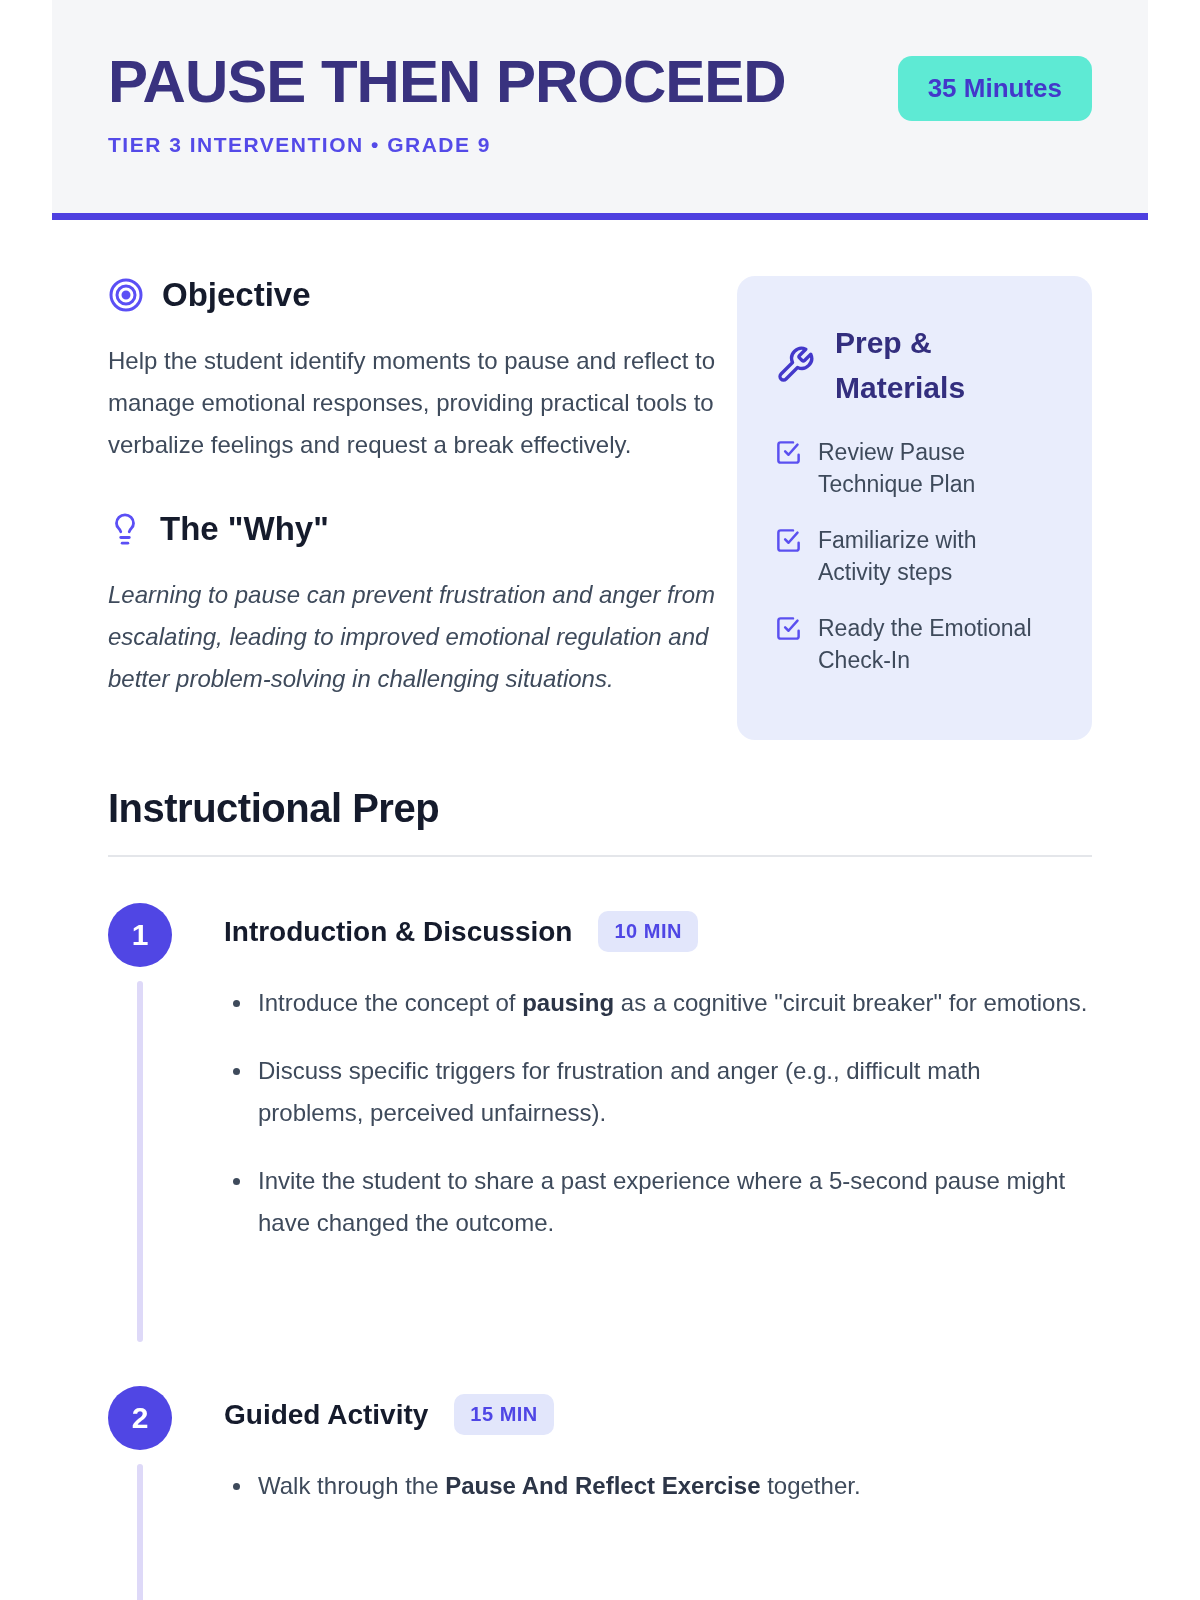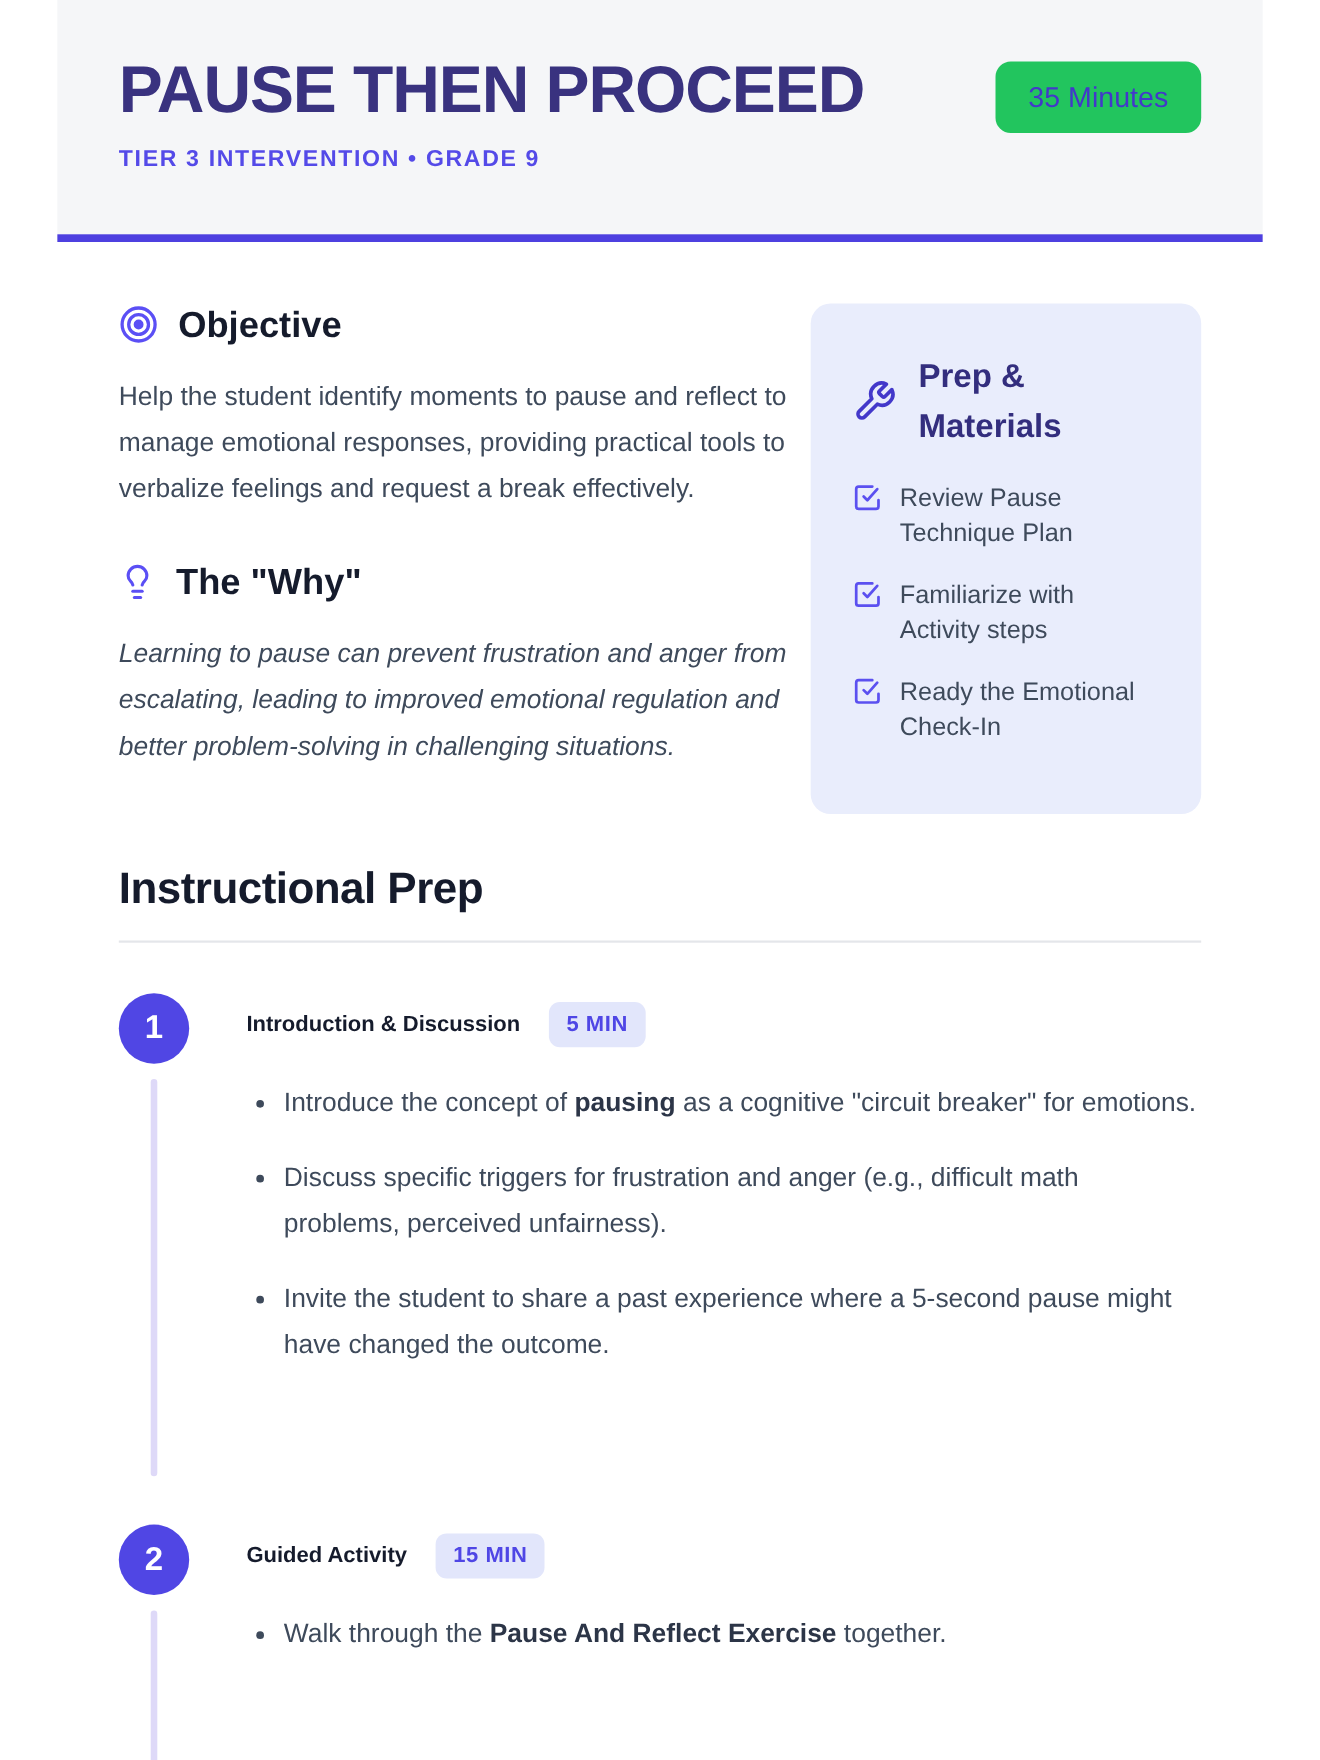--- a/index.html
+++ b/index.html
@@ -20,22 +20,22 @@
   }
   .header-title {
     font-size:60px; font-weight:900; letter-spacing:-1px;
     color:#39327f; line-height:1.05;
   }
   .header-subtitle {
     margin-top:20px; font-size:21px; font-weight:bold;
     letter-spacing:1.5px; color:#544ae8;
   }
   .duration-badge {
-    margin-top:6px; background:#22c55e; color:#4338ca;
-    font-size:26px; font-weight:normal;
+    margin-top:6px; background:#5eead4; color:#4338ca;
+    font-size:26px; font-weight:bold;
     padding:17px 30px; border-radius:14px; white-space:nowrap;
   }
 
   
   .main { padding:56px; }
   .top-grid { display:grid; grid-template-columns:1fr 355px; }
 
   .section-heading {
     display:flex; align-items:center; gap:18px;
     font-size:33px; font-weight:800; color:#151b2c;
@@ -84,21 +84,21 @@
   .step:last-child .step-connector { bottom:-600px; }
   .step-circle {
     width:64px; height:64px; border-radius:50%;
     background:#5046e4; color:#ffffff;
     font-size:30px; font-weight:bold;
     display:flex; align-items:center; justify-content:center;
     flex-shrink:0; position:relative; z-index:1;
   }
   .step-content { flex:1; padding-top:8px; }
   .step-title-row { display:flex; align-items:center; gap:26px; margin-bottom:30px; }
-  .step-title { font-size:20px; font-weight:800; color:#151b2c; }
+  .step-title { font-size:28px; font-weight:800; color:#151b2c; }
   .step-duration {
     background:#e2e6fb; color:#4f46e5;
     font-size:20px; font-weight:bold; letter-spacing:0.5px;
     padding:9px 16px; border-radius:10px; white-space:nowrap;
   }
   .step-bullets { list-style:none; }
   .step-bullets li {
     position:relative; padding-left:34px; margin-bottom:26px;
     font-size:24px; line-height:42px; color:#3e4a5b;
   }
@@ -202,21 +202,21 @@
 
     <h2 class="steps-heading">Instructional Prep</h2>
     <hr class="steps-divider">
 
     <div class="step">
       <div class="step-connector"></div>
       <div class="step-circle">1</div>
       <div class="step-content">
         <div class="step-title-row">
           <span class="step-title">Introduction &amp; Discussion</span>
-          <span class="step-duration">5 MIN</span>
+          <span class="step-duration">10 MIN</span>
         </div>
         <ul class="step-bullets">
           <li><span class="seg-n">Introduce the concept of </span><span class="seg-b">pausing</span><span class="seg-n"> as a cognitive "circuit breaker" for emotions.</span></li>
           <li><span class="seg-n">Discuss specific triggers for frustration and anger (e.g., difficult math problems, perceived unfairness).</span></li>
           <li><span class="seg-n">Invite the student to share a past experience where a 5-second pause might have changed the outcome.</span></li>
         </ul>
       </div>
     </div>
 
     <div class="step2-gap"></div>

